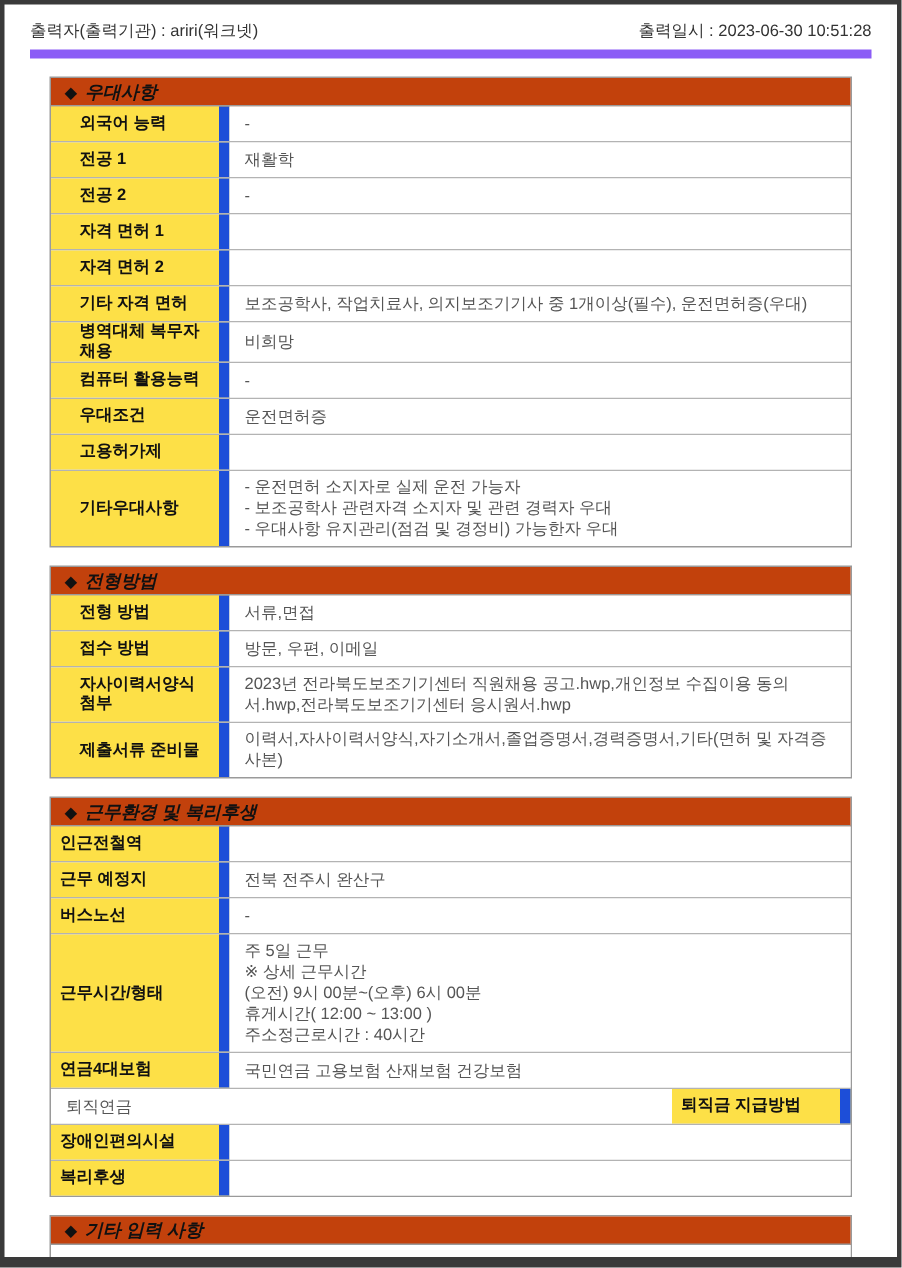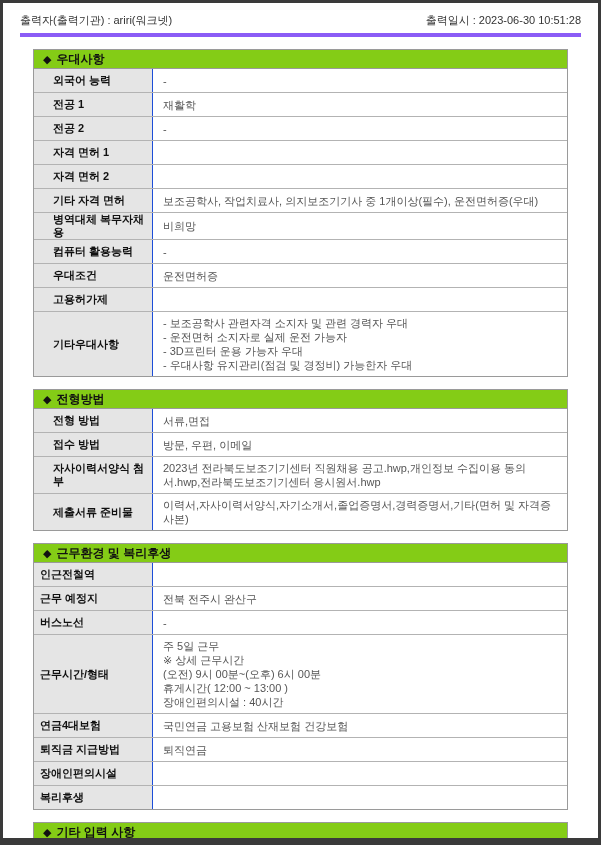--- a/index.html
+++ b/index.html
@@ -7,42 +7,42 @@
     width:601px; height:845px; box-sizing:border-box;
     background:#ffffff;
     border:3px solid #3a3a3a; border-bottom-width:7px;
     overflow:hidden;
     font-family:"Liberation Sans","DejaVu Sans",sans-serif;
   }
   .page-header {
     display:flex; justify-content:space-between; align-items:flex-end;
     margin:10px 17px 0 17px;
     padding-bottom:5px;
-    border-bottom:4px solid #8b5cf6;
+    border-bottom:6px solid #8b5cf6;
     font-size:11px; color:#333;
   }
   .tbl {
     margin:12px 30px 0 30px;
     border:1px solid #9a9a9a;
   }
   .band {
-    background:#84cc16;
+    background:#c2410c;
     border-bottom:1px solid #9a9a9a;
     padding:3px 9px 2px 9px;
     font-size:12px; font-weight:bold; color:#111;
-    height:13px; line-height:13px;
+    height:13px; line-height:13px;font-style:italic;
   }
   .band .diamond { font-size:11px; margin-right:5px; }
   .row { display:flex; border-bottom:1px solid #b3b3b3; min-height:23px; }
   .row:last-child { border-bottom:none; }
   .cell { box-sizing:border-box; }
   .cell.label {
     flex:0 0 119px; width:119px;
-    background:#e5e5e5;
-    border-right:1px solid #1d4ed8;
+    background:#fde047;
+    border-right:7px solid #1d4ed8;
     display:flex; align-items:center;
     padding-left:19px; padding-right:4px;
     font-size:11px; font-weight:bold; color:#111;
     line-height:13px;
   }
   .sec-idx-2 .cell.label { padding-left:6px; }   
   .cell.value {
     flex:1 1 auto;
     background:#fff;
     display:flex; flex-direction:column; justify-content:center;
@@ -100,23 +100,22 @@
         <div class="cell label">우대조건</div>
         <div class="cell value">운전면허증</div>
       </div>
       <div class="row">
         <div class="cell label">고용허가제</div>
         <div class="cell value"></div>
       </div>
       <div class="row">
         <div class="cell label">기타우대사항</div>
         <div class="cell value">
+          <div class="value-line">- 운전면허 소지자로 실제 운전 가능자</div>
           <div class="value-line">- 보조공학사 관련자격 소지자 및 관련 경력자 우대</div>
-          <div class="value-line">- 운전면허 소지자로 실제 운전 가능자</div>
-          <div class="value-line">- 3D프린터 운용 가능자 우대</div>
           <div class="value-line">- 우대사항 유지관리(점검 및 경정비) 가능한자 우대</div>
         </div>
       </div>
     </div>
     <div class="tbl sec-idx-1">
       <div class="band"><span class="diamond">◆</span><span>전형방법</span></div>
       <div class="row">
         <div class="cell label">전형 방법</div>
         <div class="cell value">서류,면접</div>
       </div>
@@ -147,30 +146,30 @@
         <div class="cell label">버스노선</div>
         <div class="cell value">-</div>
       </div>
       <div class="row">
         <div class="cell label">근무시간/형태</div>
         <div class="cell value">
           <div class="value-line">주 5일 근무</div>
           <div class="value-line">※ 상세 근무시간</div>
           <div class="value-line">(오전) 9시 00분~(오후) 6시 00분</div>
           <div class="value-line">휴게시간( 12:00 ~ 13:00 )</div>
-          <div class="value-line">장애인편의시설 : 40시간</div>
+          <div class="value-line">주소정근로시간 : 40시간</div>
         </div>
       </div>
       <div class="row">
         <div class="cell label">연금4대보험</div>
         <div class="cell value">국민연금 고용보험 산재보험 건강보험</div>
       </div>
       <div class="row">
+        <div class="cell value">퇴직연금</div>
         <div class="cell label">퇴직금 지급방법</div>
-        <div class="cell value">퇴직연금</div>
       </div>
       <div class="row">
         <div class="cell label">장애인편의시설</div>
         <div class="cell value"></div>
       </div>
       <div class="row">
         <div class="cell label">복리후생</div>
         <div class="cell value"></div>
       </div>
     </div>

